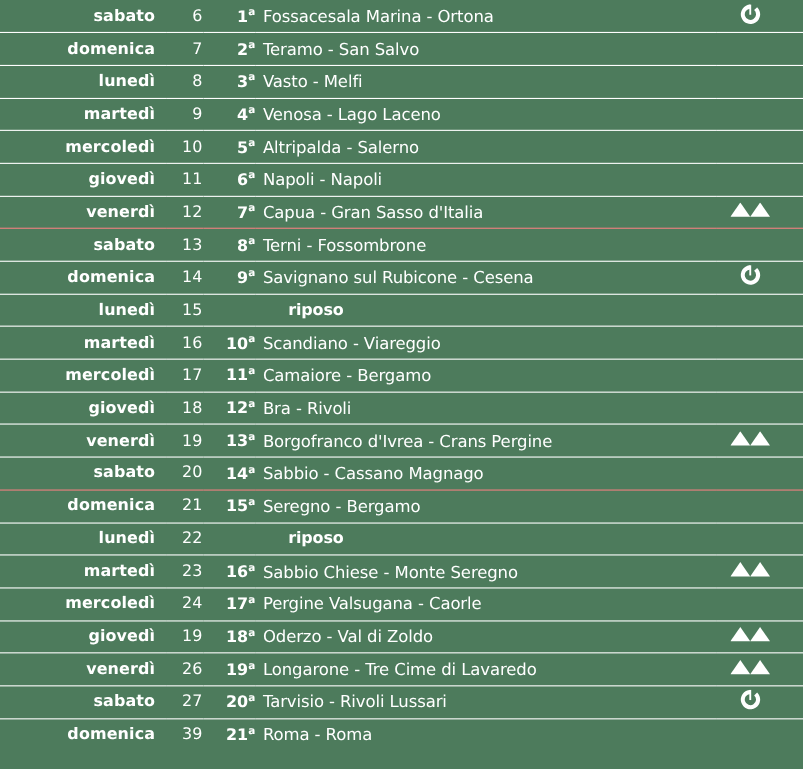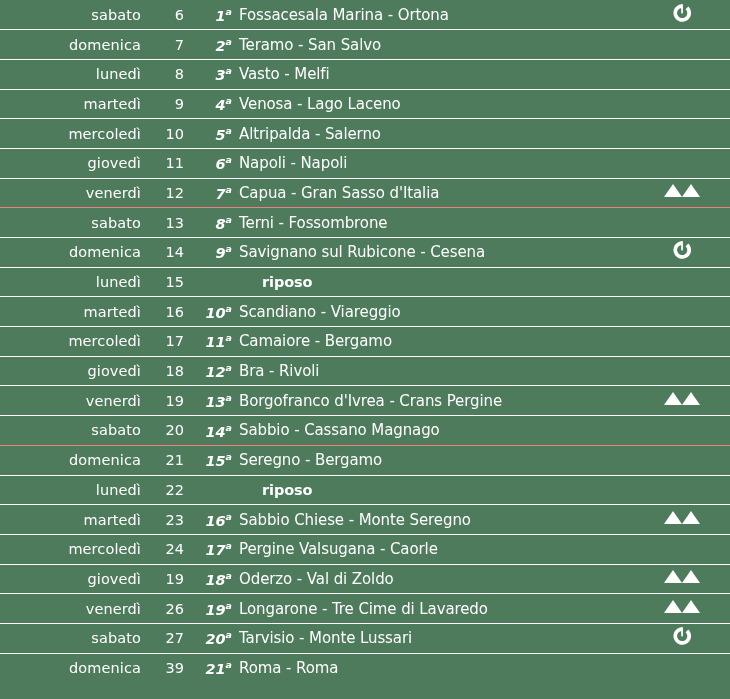--- a/index.html
+++ b/index.html
@@ -32,36 +32,35 @@
     vertical-align: middle;
     color: #ffffff;
     white-space: nowrap;
     overflow: hidden;
   }
   .c-day {
     width: 140px;
     text-align: right;
     padding-right: 10px;
     font-size: 14.5px;
-    font-weight: normal;
+    font-weight: bold;
     letter-spacing: 0.1px;
   }
   .c-date {
     width: 32px;
     text-align: right;
     font-size: 14.5px;
     font-weight: normal;
   }
   .c-stage {
     width: 46px;
     text-align: right;
     padding-right: 0px;
     font-size: 14.5px;
     font-weight: bold;
-    font-style: italic;
   }
   .c-stage sup {
     font-size: 9.5px;
     vertical-align: super;
     font-weight: bold;
   }
   .c-name {
     padding-left: 7px;
     font-size: 15px;
     font-weight: normal;
@@ -255,21 +254,21 @@
         <td class="cell c-name">Longarone - Tre Cime di Lavaredo</td>
         <td class="cell c-icon"><span class="icon-wrap"><svg width="36" height="14" viewBox="0 0 36 14" aria-hidden="true">
               <polygon points="9,0 18,13 0,13" fill="#ffffff"></polygon>
               <polygon points="27,0 36,13 18,13" fill="#ffffff"></polygon>
             </svg></span></td>
       </tr>
       <tr class="row">
         <td class="cell c-day">sabato</td>
         <td class="cell c-date">27</td>
         <td class="cell c-stage"><span>20</span><sup>a</sup></td>
-        <td class="cell c-name">Tarvisio - Monte Lussari</td>
+        <td class="cell c-name">Tarvisio - Rivoli Lussari</td>
         <td class="cell c-icon"><span class="icon-wrap"><svg width="20" height="20" viewBox="0 0 20 20" aria-hidden="true">
               <path d="M10 1.2 A8.8 8.8 0 1 0 16.3 3.6 L13.6 6.2 A5.1 5.1 0 1 1 10 4.9 Z" fill="#ffffff"></path>
               <rect x="9.2" y="1.2" width="1.7" height="9.2" fill="#ffffff"></rect>
             </svg></span></td>
       </tr>
       <tr class="row last">
         <td class="cell c-day">domenica</td>
         <td class="cell c-date">39</td>
         <td class="cell c-stage"><span>21</span><sup>a</sup></td>
         <td class="cell c-name">Roma - Roma</td>

